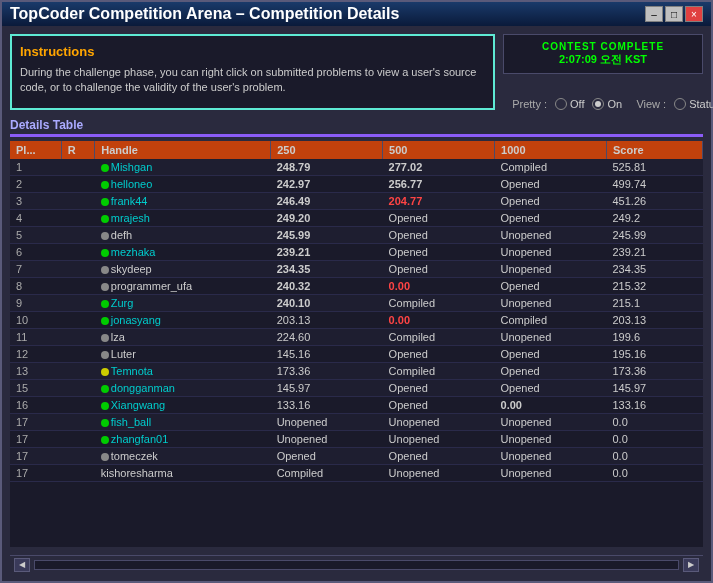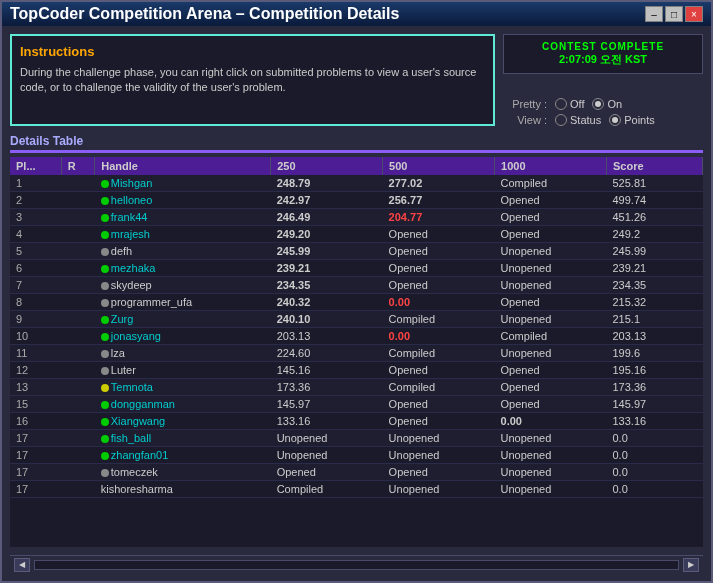--- a/index.html
+++ b/index.html
@@ -98,21 +98,20 @@
       font-weight: bold;
       letter-spacing: 1px;
     }
     .contest-time {
       color: #00ff00;
       font-size: 11px;
       font-weight: bold;
     }
     .radio-section {
       display: flex;
-      flex-direction: column;
       gap: 4px;
       padding-left: 4px;
     }
     .radio-row {
       display: flex;
       align-items: center;
       gap: 8px;
       color: #cccccc;
       font-size: 11px;
     }
@@ -162,21 +161,21 @@
       flex: 1;
       overflow: auto;
       background: #1a1a2a;
     }
     table {
       width: 100%;
       border-collapse: collapse;
       font-size: 11px;
     }
     thead tr {
-      background: #4c1d95;
+      background: #c2410c;
     }
     thead th {
       color: #cccccc;
       padding: 3px 6px;
       text-align: left;
       border-right: 1px solid #4a4a6a;
       font-weight: bold;
       white-space: nowrap;
     }
     tbody tr {

